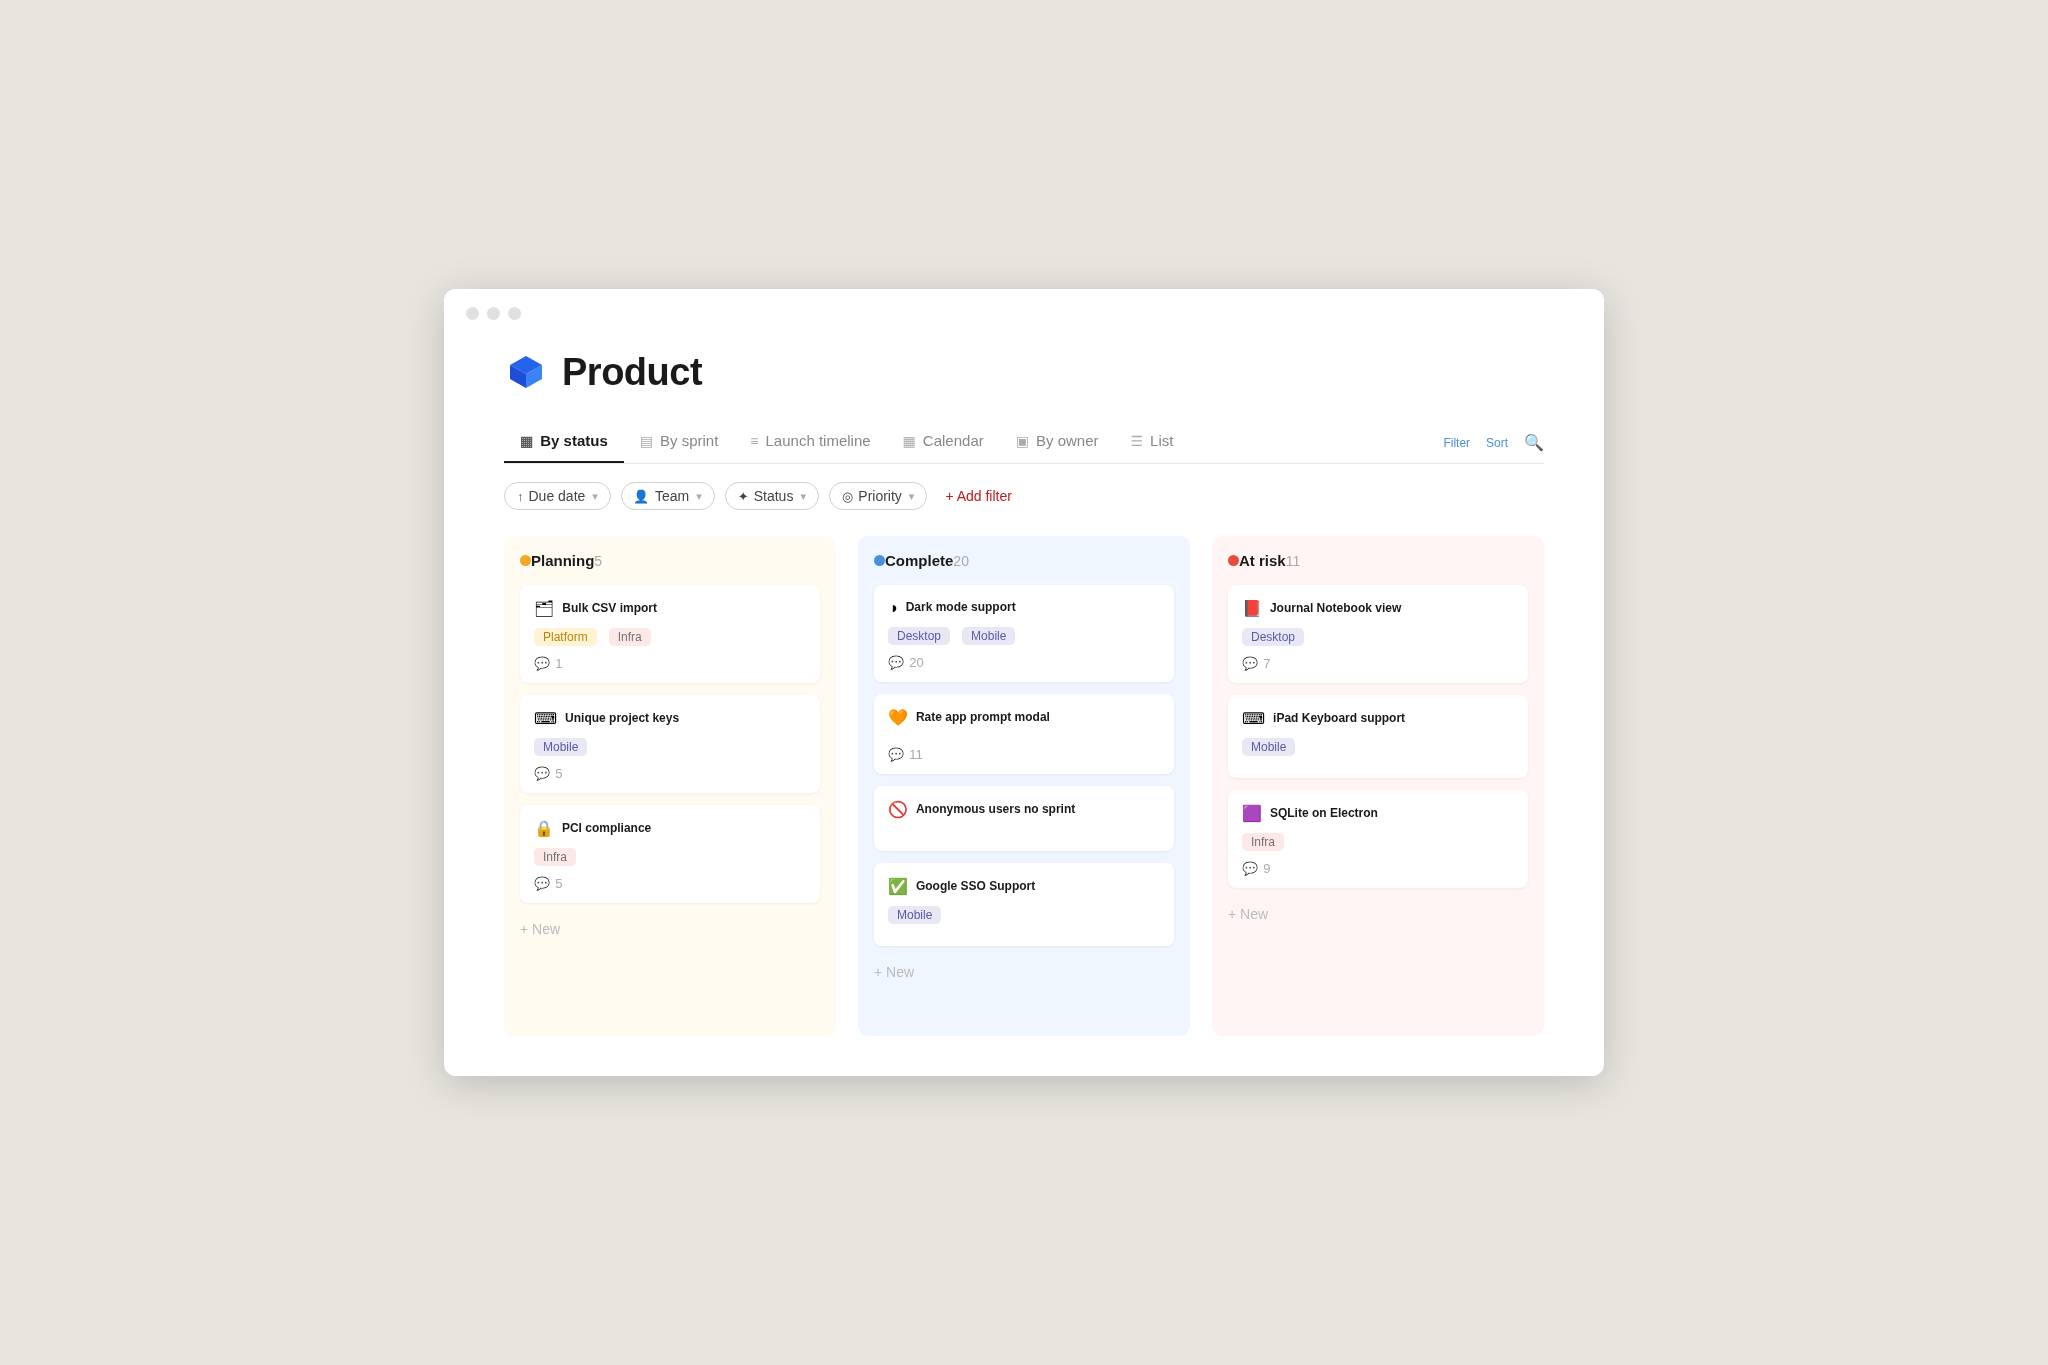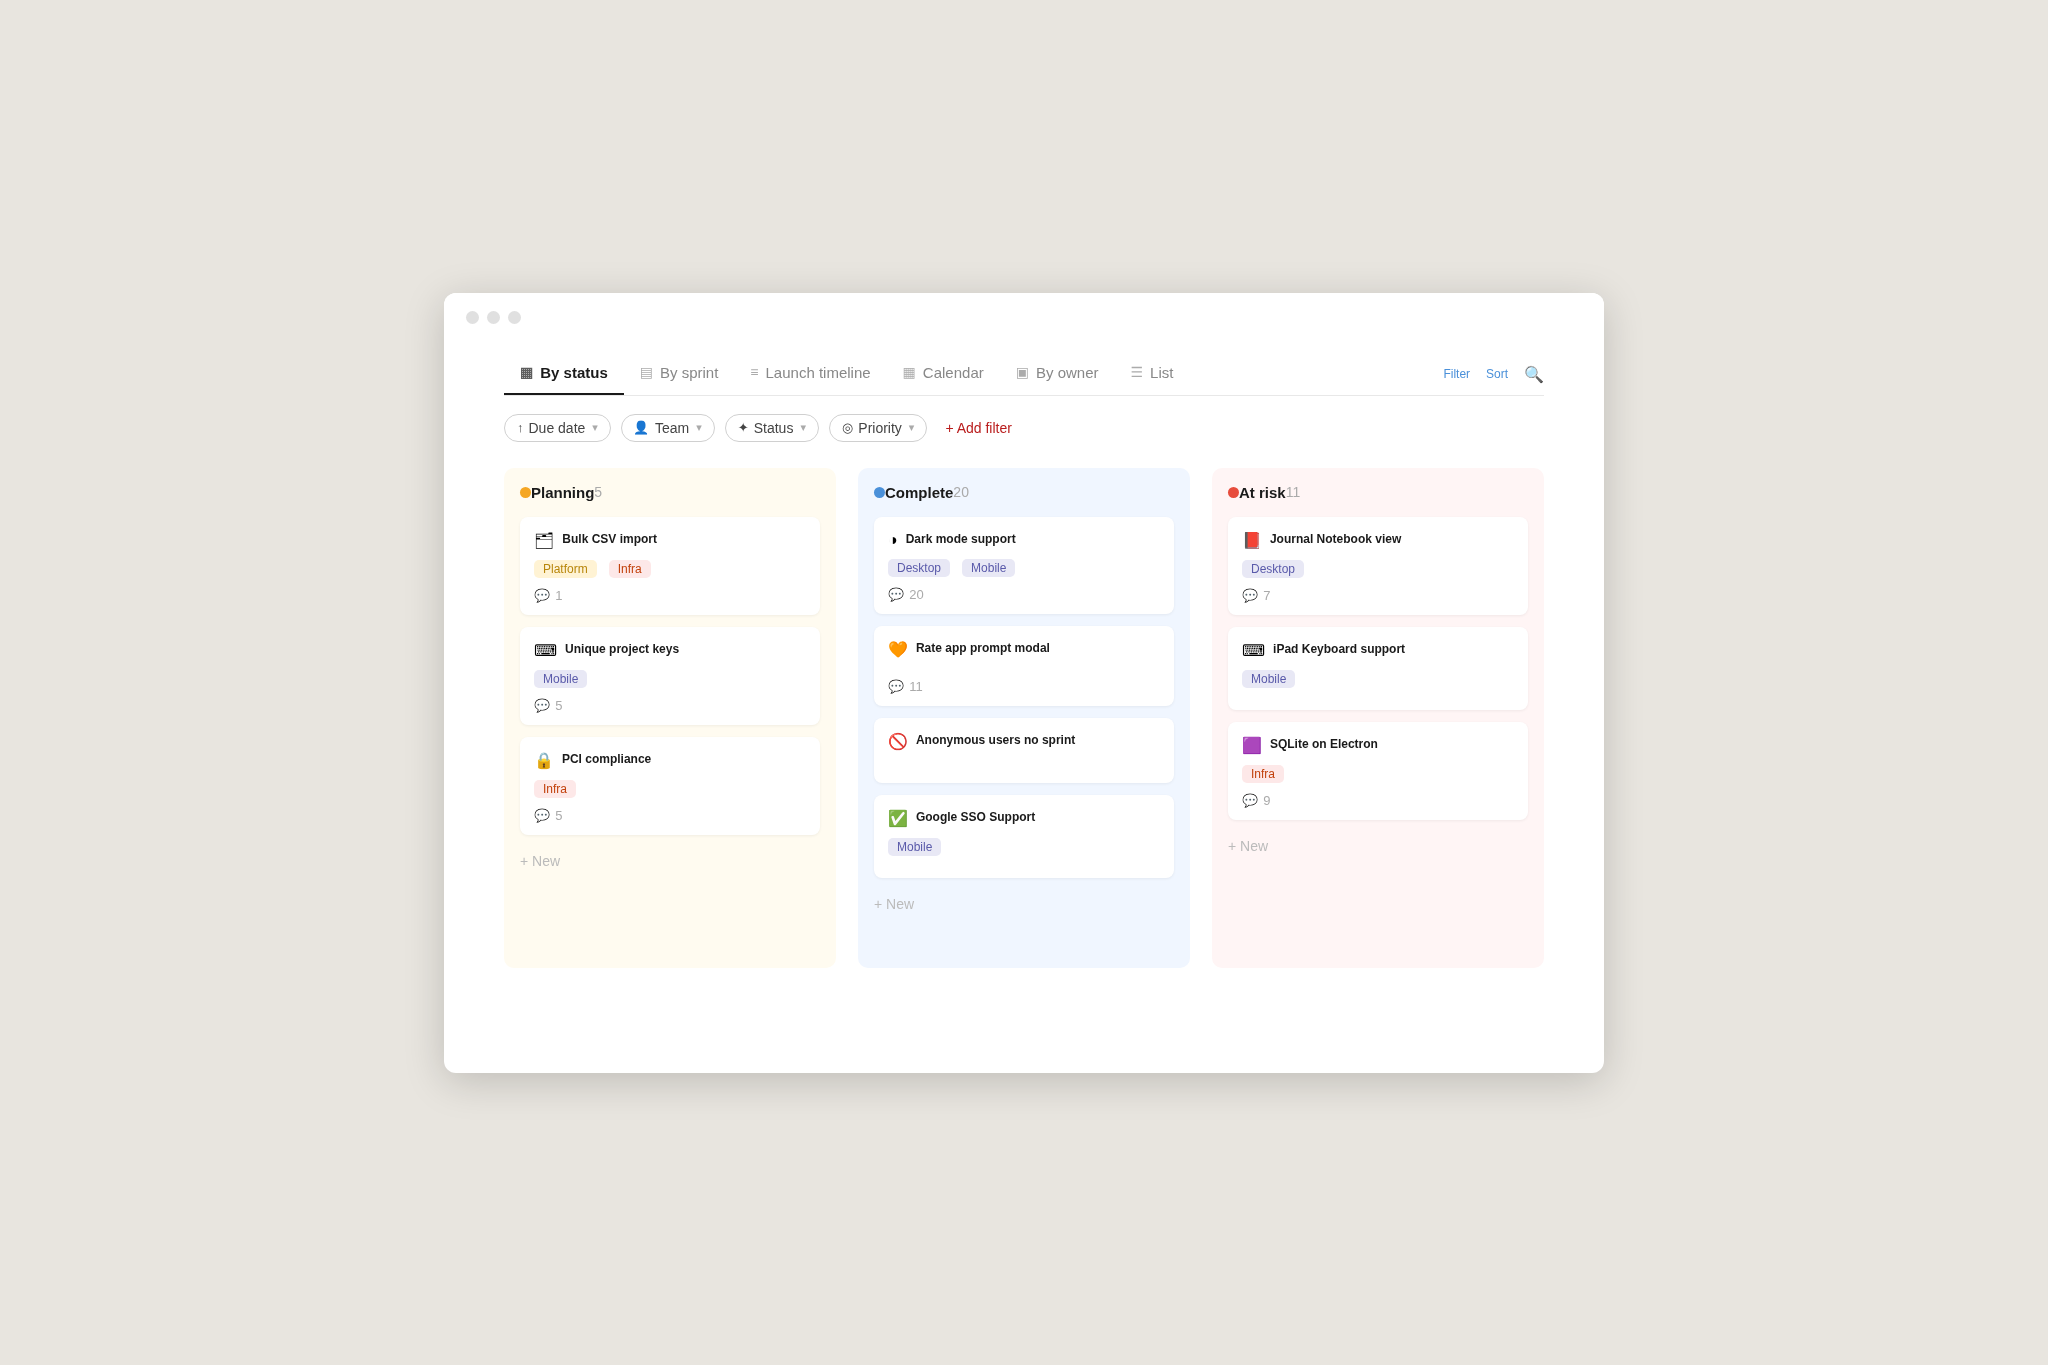--- a/index.html
+++ b/index.html
@@ -214,21 +214,21 @@
       margin-bottom: 10px;
     }
 
     .tag {
       font-size: 12px;
       padding: 2px 9px;
       border-radius: 5px;
       font-weight: 500;
     }
     .tag-platform { background: #fff3d4; color: #b8860b; }
-    .tag-infra { background: #fde8e8; color: #c2410c; }
+    .tag-infra { background: #fde8e8; color: #737373; }
     .tag-mobile { background: #e8e8f5; color: #5a5aaa; }
     .tag-desktop { background: #e8e8f5; color: #5a5aaa; }
 
     .card-footer {
       display: flex;
       align-items: center;
       gap: 5px;
       color: #aaa;
       font-size: 13px;
     }
@@ -250,20 +250,30 @@
 
 <div class="window">
   <div class="titlebar">
     <div class="dot"></div>
     <div class="dot"></div>
     <div class="dot"></div>
   </div>
 
   <div class="content">
 
+    <div class="page-title-row">
+      <svg class="page-icon" viewBox="0 0 44 44" fill="none" xmlns="http://www.w3.org/2000/svg">
+        <rect width="44" height="44" rx="8" fill="none"></rect>
+        <polygon points="22,6 38,15 38,29 22,38 6,29 6,15" fill="#3b82c4" opacity="0.15"></polygon>
+        <polygon points="22,6 38,15 22,24 6,15" fill="#2563eb"></polygon>
+        <polygon points="6,15 22,24 22,38 6,29" fill="#1d4ed8"></polygon>
+        <polygon points="38,15 22,24 22,38 38,29" fill="#3b82f6"></polygon>
+      </svg>
+      <h1 class="page-title">Product</h1>
+    </div>
 
     <div class="tabs-row">
       <div class="tab active">
         <span class="tab-icon">▦</span>
         <span>By status</span>
       </div>
       <div class="tab">
         <span class="tab-icon">▤</span>
         <span>By sprint</span>
       </div>

